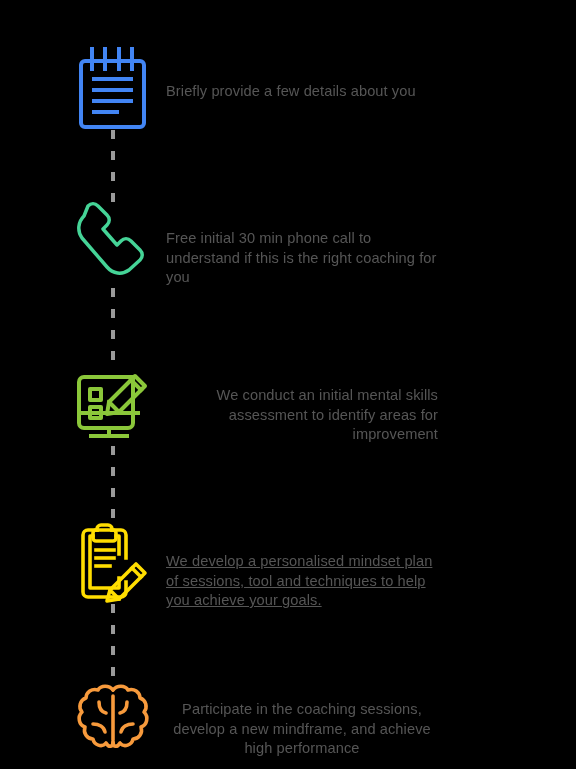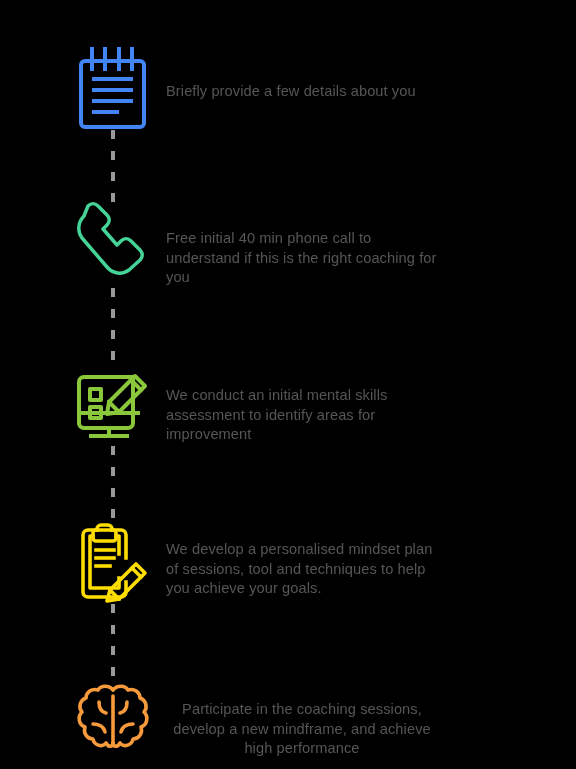--- a/index.html
+++ b/index.html
@@ -74,24 +74,24 @@
   }
 
   
   #step-1 { top: 46px; }
   #step-1 .step-text { top: 36px; }
 
   #step-2 { top: 203px; }
   #step-2 .step-text { top: 26px; }
 
   #step-3 { top: 360px; }
-  #step-3 .step-text { top: 26px; }
+  #step-3 .step-text { top: 26px; text-align: right; }
 
   #step-4 { top: 518px; }
-  #step-4 .step-text { top: 22px; }
+  #step-4 .step-text { top: 34px; text-decoration: underline; }
 
   #step-5 { top: 674px; }
   #step-5 .step-text { top: 26px; text-align: center; }
 
   
   #conn-1 { top: 130px;  height: 74px; }
   #conn-2 { top: 288px;  height: 72px; }
   #conn-3 { top: 446px;  height: 72px; }
   #conn-4 { top: 604px;  height: 72px; }
 </style>
@@ -138,21 +138,21 @@
                  C54 31 50 31 47 34
                  L43 38
                  L29 22
                  L33 18
                  C36 15 36 11 33 8
                  L24 -1
                  C21 -4 17 -4 14 -1
                  Z"></path>
       </svg>
     </div>
-    <div class="step-text">Free initial 40 min phone call to understand if this is the right coaching for you</div>
+    <div class="step-text">Free initial 30 min phone call to understand if this is the right coaching for you</div>
   </div>
 
   <div class="step" id="step-3">
     <div class="icon-wrap">
       <svg width="80" height="82" viewBox="0 0 80 82" fill="none" stroke="#8bc73a" stroke-width="4" stroke-linejoin="round" stroke-linecap="square">
 
         <path d="M6 20 a5 5 0 0 1 5-5 h49 v46 a5 5 0 0 1 -5 5 h-44 a5 5 0 0 1 -5 -5 Z"></path>
 
         <line x1="6" y1="51" x2="65" y2="51"></line>
 

